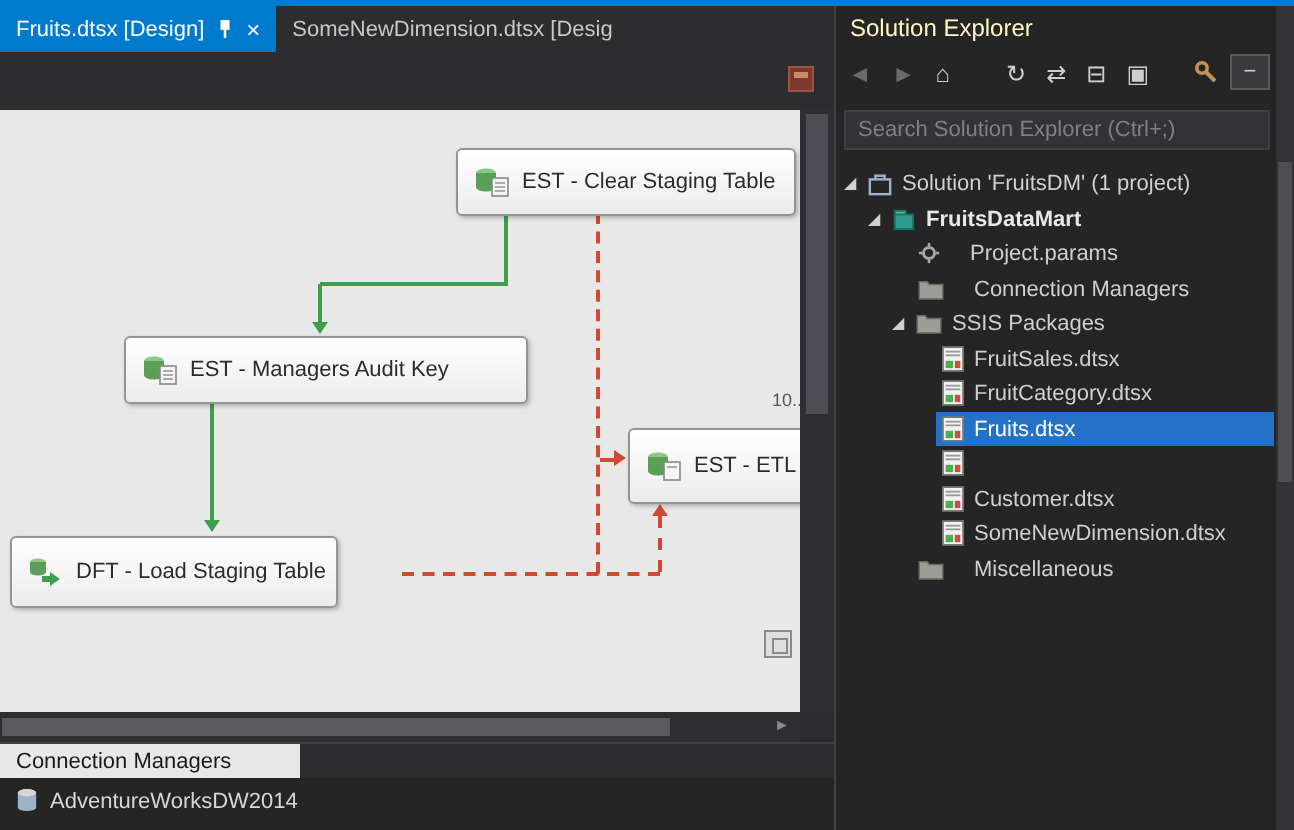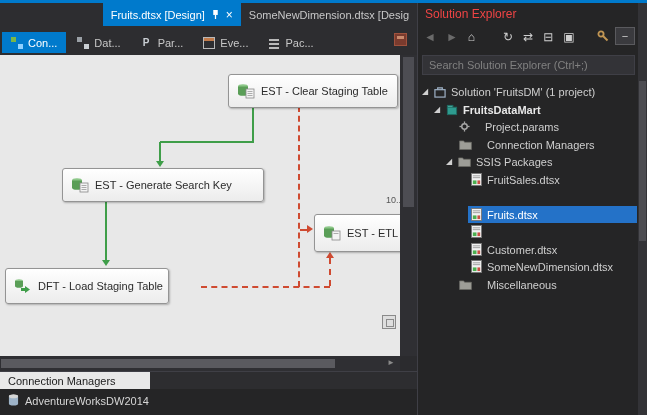--- a/index.html
+++ b/index.html
@@ -4,21 +4,21 @@
 <style>
   html,body{margin:0;padding:0;background:#1e1e1e;}
   .screen{position:relative;width:647px;height:415px;background:#2d2d30;overflow:hidden;
           font-family:"Liberation Sans",sans-serif;font-size:11px;color:#cfcfcf;}
   .screen *{box-sizing:border-box;}
 
   
   .top-accent{position:absolute;left:0;top:0;width:647px;height:3px;background:#007acc;}
 
   
-  .doc-tabs{position:absolute;left:0;top:3px;width:417px;height:23px;display:flex;background:#2d2d30;justify-content:flex-end;}
+  .doc-tabs{position:absolute;left:0;top:3px;width:417px;height:23px;display:flex;background:#2d2d30;}
   .doc-tab{display:flex;align-items:center;gap:6px;padding:0 8px;height:23px;color:#c8c8c8;white-space:nowrap;overflow:hidden;}
   .doc-tab.active{background:#007acc;color:#fff;}
   .doc-tab.inactive{max-width:178px;}
   .doc-tab .close{font-size:12px;line-height:1;color:#fff;}
   .pin-wrap{display:inline-flex;align-items:center;}
 
   
   .ds-strip{position:absolute;left:0;top:26px;width:417px;height:29px;background:#2d2d30;display:flex;align-items:center;padding:4px 0 0 2px;gap:2px;}
   .ds-tab{display:flex;align-items:center;gap:5px;height:21px;padding:0 9px;color:#c8c8c8;white-space:nowrap;}
   .ds-tab.selected{background:#007acc;color:#fff;}
@@ -62,21 +62,21 @@
   .scroll-corner{position:absolute;left:400px;top:356px;width:17px;height:15px;background:#2b2b2e;}
 
   
   .cm-row{position:absolute;left:0;top:371px;width:417px;height:18px;background:#2d2d30;border-top:1px solid #3f3f46;}
   .cm-tab{position:absolute;left:0;top:0;height:18px;width:150px;background:#e8e8e8;color:#1a1a1a;display:flex;align-items:center;padding-left:8px;}
   .conn-panel{position:absolute;left:0;top:389px;width:417px;height:26px;background:#252526;}
   .conn-item{position:absolute;left:8px;top:5px;display:flex;align-items:center;gap:6px;color:#d6d6d6;}
 
   
   .sepanel{position:absolute;left:417px;top:3px;width:230px;height:412px;background:#252526;border-left:1px solid #3f3f46;}
-  .se-title{position:absolute;left:7px;top:4px;font-size:12px;color:#ef4444;}
+  .se-title{position:absolute;left:7px;top:4px;font-size:12px;color:#fef9c3;}
   .se-toolbar{position:absolute;left:6px;top:24px;height:20px;display:flex;align-items:center;gap:10px;font-size:12px;}
   .se-toolbar .dis{color:#6a6a6a;}
   .se-toolbar .en{color:#cfcfcf;}
   .se-wrench{position:absolute;right:38px;top:27px;}
   .se-min-btn{position:absolute;right:12px;top:24px;width:20px;height:18px;border:1px solid #5a5a5e;background:#3a3a3e;
               color:#d0d0d0;display:flex;align-items:center;justify-content:center;font-size:11px;}
   .se-search{position:absolute;left:4px;top:52px;width:213px;height:20px;background:#333337;border:1px solid #3f3f46;
              color:#cfcfcf;font-size:11px;padding:0 6px;outline:none;font-family:"Liberation Sans",sans-serif;}
   .se-search::placeholder{color:#808080;}
   .trow{position:absolute;left:0;right:10px;height:17px;display:flex;align-items:center;color:#cfcfcf;cursor:default;}
@@ -109,42 +109,20 @@
             <line x1="5" y1="6.5" x2="5" y2="11" stroke="#fff" stroke-width="1.4"></line>
           </svg>
       </span>
       <span class="close">×</span>
     </div>
     <div class="doc-tab inactive">
       <span>SomeNewDimension.dtsx [Desig</span>
     </div>
   </div>
 
-  <div class="ds-strip">
-    <div class="ds-tab selected">
-      <span class="ds-ic cf"></span>
-      <span>Con...</span>
-    </div>
-    <div class="ds-tab">
-      <span class="ds-ic df"></span>
-      <span>Dat...</span>
-    </div>
-    <div class="ds-tab">
-      <span class="ds-ic par"></span>
-      <span>Par...</span>
-    </div>
-    <div class="ds-tab">
-      <span class="ds-ic ev"></span>
-      <span>Eve...</span>
-    </div>
-    <div class="ds-tab">
-      <span class="ds-ic pe"></span>
-      <span>Pac...</span>
-    </div>
-  </div>
   <div class="toolbox-ic"></div>
 
   <div class="canvas">
 
     <div class="c-line gv" style="left:252px;top:51px;height:36px"></div>
     <div class="c-line gh" style="left:160px;top:86px;width:94px"></div>
     <div class="c-line gv" style="left:159px;top:87px;height:20px"></div>
     <div class="arrow down" style="left:156px;top:106px"></div>
     <div class="c-line gv" style="left:105px;top:145px;height:61px"></div>
     <div class="arrow down" style="left:102px;top:205px"></div>
@@ -169,21 +147,21 @@
     </div>
     <div class="task" style="left:62px;top:113px;width:202px;height:32px">
       <svg width="18" height="16" viewBox="0 0 18 16">
           <ellipse cx="6" cy="3.5" rx="5" ry="2.3" fill="#8cc788"></ellipse>
           <path d="M1 3.5 v7 a5 2.3 0 0 0 10 0 v-7" fill="#5a9e57"></path>
           <rect x="9" y="6" width="8" height="9" fill="#f4f4f4" stroke="#888" stroke-width="0.8"></rect>
           <line x1="10.5" y1="8.5" x2="15.5" y2="8.5" stroke="#999" stroke-width="0.8"></line>
           <line x1="10.5" y1="10.5" x2="15.5" y2="10.5" stroke="#999" stroke-width="0.8"></line>
           <line x1="10.5" y1="12.5" x2="15.5" y2="12.5" stroke="#999" stroke-width="0.8"></line>
         </svg>
-      <span>EST - Generate Search Key</span>
+      <span>EST - Managers Audit Key</span>
     </div>
     <div class="task" style="left:314px;top:159px;width:110px;height:38px">
       <svg width="18" height="16" viewBox="0 0 18 16">
           <ellipse cx="6" cy="3.5" rx="5" ry="2.3" fill="#8cc788"></ellipse>
           <path d="M1 3.5 v7 a5 2.3 0 0 0 10 0 v-7" fill="#5a9e57"></path>
           <rect x="9" y="6" width="8" height="9" fill="#f4f4f4" stroke="#888" stroke-width="0.8"></rect>
           <line x1="10.5" y1="8.5" x2="15.5" y2="8.5" stroke="#999" stroke-width="0.8"></line>
         </svg>
       <span>EST - ETL</span>
     </div>
@@ -303,20 +281,32 @@
           <svg width="11" height="13" viewBox="0 0 12 14">
             <rect x="0.5" y="0.5" width="11" height="13" fill="#f2f2f2" stroke="#777"></rect>
             <line x1="2" y1="3" x2="10" y2="3" stroke="#999"></line>
             <line x1="2" y1="5" x2="10" y2="5" stroke="#999"></line>
             <rect x="2" y="8" width="4" height="4" fill="#4caf50"></rect>
             <rect x="7" y="8" width="3" height="4" fill="#c94f43"></rect>
           </svg>
         </span>
       <span class="tlabel">FruitSales.dtsx</span>
     </div>
+    <div class="trow lvl3" style="top:185px">
+      <span class="ticon">
+          <svg width="11" height="13" viewBox="0 0 12 14">
+            <rect x="0.5" y="0.5" width="11" height="13" fill="#f2f2f2" stroke="#777"></rect>
+            <line x1="2" y1="3" x2="10" y2="3" stroke="#999"></line>
+            <line x1="2" y1="5" x2="10" y2="5" stroke="#999"></line>
+            <rect x="2" y="8" width="4" height="4" fill="#4caf50"></rect>
+            <rect x="7" y="8" width="3" height="4" fill="#c94f43"></rect>
+          </svg>
+        </span>
+      <span class="tlabel">FruitCategory.dtsx</span>
+    </div>
     <div class="trow lvl3 selected" style="top:203px">
       <span class="ticon">
           <svg width="11" height="13" viewBox="0 0 12 14">
             <rect x="0.5" y="0.5" width="11" height="13" fill="#f2f2f2" stroke="#777"></rect>
             <line x1="2" y1="3" x2="10" y2="3" stroke="#999"></line>
             <line x1="2" y1="5" x2="10" y2="5" stroke="#999"></line>
             <rect x="2" y="8" width="4" height="4" fill="#4caf50"></rect>
             <rect x="7" y="8" width="3" height="4" fill="#c94f43"></rect>
           </svg>
         </span>

